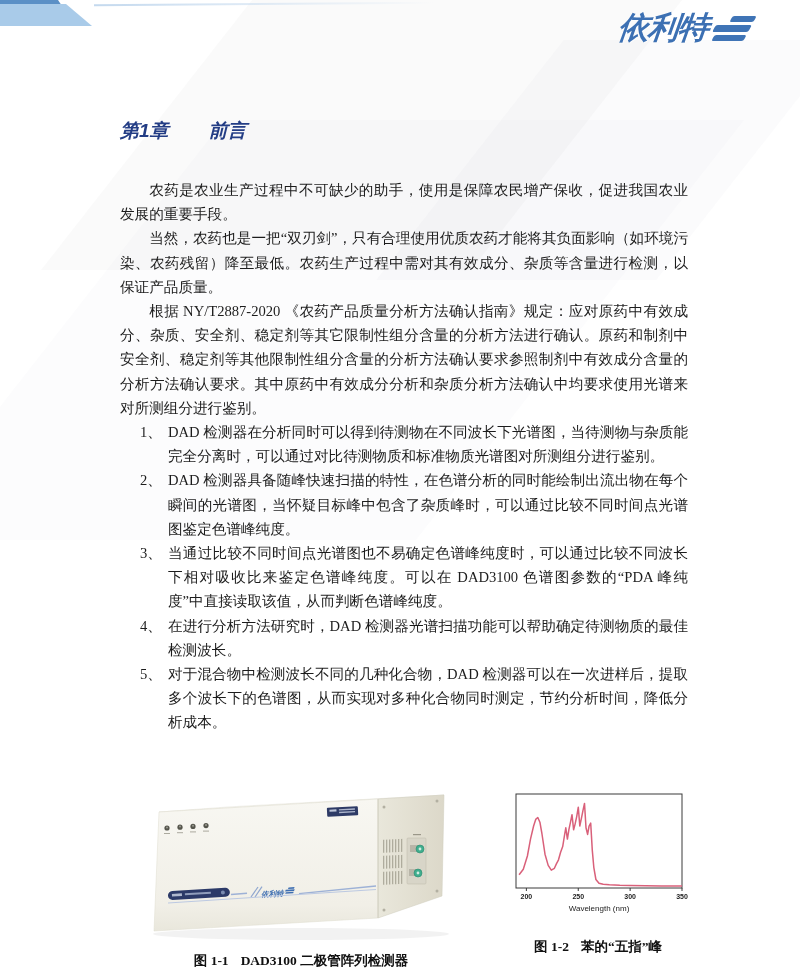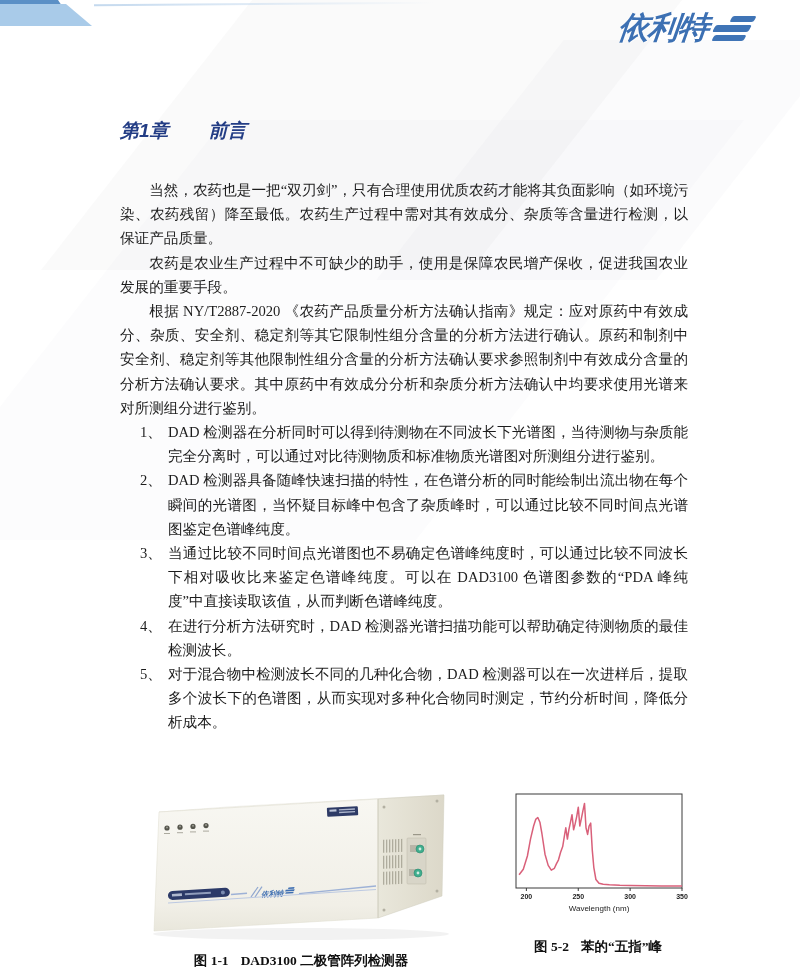--- a/index.html
+++ b/index.html
@@ -73,22 +73,22 @@
       <i></i>
       <i></i>
     </span>
 </div>
 
 <div class="content">
   <div class="chapter">
     <span>第1章</span><span class="gap"></span><span>前言</span>
   </div>
   <div class="bodytext">
+    <p>农药是农业生产过程中不可缺少的助手，使用是保障农民增产保收，促进我国农业发展的重要手段。</p>
     <p>当然，农药也是一把“双刃剑”，只有合理使用优质农药才能将其负面影响（如环境污染、农药残留）降至最低。农药生产过程中需对其有效成分、杂质等含量进行检测，以保证产品质量。</p>
-    <p>农药是农业生产过程中不可缺少的助手，使用是保障农民增产保收，促进我国农业发展的重要手段。</p>
     <p>根据 NY/T2887-2020 《农药产品质量分析方法确认指南》规定：应对原药中有效成分、杂质、安全剂、稳定剂等其它限制性组分含量的分析方法进行确认。原药和制剂中安全剂、稳定剂等其他限制性组分含量的分析方法确认要求参照制剂中有效成分含量的分析方法确认要求。其中原药中有效成分分析和杂质分析方法确认中均要求使用光谱来对所测组分进行鉴别。</p>
     <ul class="numlist">
       <li><span class="num">1、</span><span>DAD 检测器在分析同时可以得到待测物在不同波长下光谱图，当待测物与杂质能完全分离时，可以通过对比待测物质和标准物质光谱图对所测组分进行鉴别。</span></li>
       <li><span class="num">2、</span><span>DAD 检测器具备随峰快速扫描的特性，在色谱分析的同时能绘制出流出物在每个瞬间的光谱图，当怀疑目标峰中包含了杂质峰时，可以通过比较不同时间点光谱图鉴定色谱峰纯度。</span></li>
       <li><span class="num">3、</span><span>当通过比较不同时间点光谱图也不易确定色谱峰纯度时，可以通过比较不同波长下相对吸收比来鉴定色谱峰纯度。可以在 DAD3100 色谱图参数的“PDA 峰纯度”中直接读取该值，从而判断色谱峰纯度。</span></li>
       <li><span class="num">4、</span><span>在进行分析方法研究时，DAD 检测器光谱扫描功能可以帮助确定待测物质的最佳检测波长。</span></li>
       <li><span class="num">5、</span><span>对于混合物中检测波长不同的几种化合物，DAD 检测器可以在一次进样后，提取多个波长下的色谱图，从而实现对多种化合物同时测定，节约分析时间，降低分析成本。</span></li>
     </ul>
   </div>
 </div>
@@ -221,15 +221,15 @@
       <text x="26.375" y="111" text-anchor="middle" font-size="7" font-weight="600" fill="#222">200</text>
       <line x1="78.25" x2="78.25" y1="100" y2="103" stroke="#3a3a3a" stroke-width="1"></line>
       <text x="78.25" y="111" text-anchor="middle" font-size="7" font-weight="600" fill="#222">250</text>
       <line x1="130.125" x2="130.125" y1="100" y2="103" stroke="#3a3a3a" stroke-width="1"></line>
       <text x="130.125" y="111" text-anchor="middle" font-size="7" font-weight="600" fill="#222">300</text>
       <line x1="182" x2="182" y1="100" y2="103" stroke="#3a3a3a" stroke-width="1"></line>
       <text x="182" y="111" text-anchor="middle" font-size="7" font-weight="600" fill="#222">350</text>
       <polyline points="19.1,86.8 23.3,81.2 27.4,68.0 30.5,51.1 33.6,38.0 35.7,31.4 37.8,29.5 39.9,34.2 41.9,45.5 45.0,66.2 48.2,77.4 51.3,82.1 54.4,80.3 56.5,75.6 58.5,71.8 60.6,64.3 62.7,58.6 64.8,45.5 65.8,39.8 67.4,51.1 68.9,41.7 70.5,34.2 72.0,26.7 73.6,41.7 75.1,36.1 76.7,28.6 78.3,19.2 79.8,38.0 81.4,30.4 82.9,22.9 84.5,15.4 86.0,39.8 87.6,46.4 89.1,38.0 90.7,35.1 92.3,62.4 93.8,79.3 95.9,91.5 99.0,95.3 103.2,96.2 109.4,96.7 119.8,97.2 130.1,97.4 145.7,97.7 161.3,97.9 182.0,98.1" fill="none" stroke="#d9607a" stroke-width="1.5" stroke-linejoin="round"></polyline>
     </svg>
   <div class="fig-caption">
-    <span>图 5-2</span><span class="cap-space"></span><span>苯的“五指”峰</span>
+    <span>图 1-2</span><span class="cap-space"></span><span>苯的“五指”峰</span>
   </div>
 </div>
 
 </body></html>

